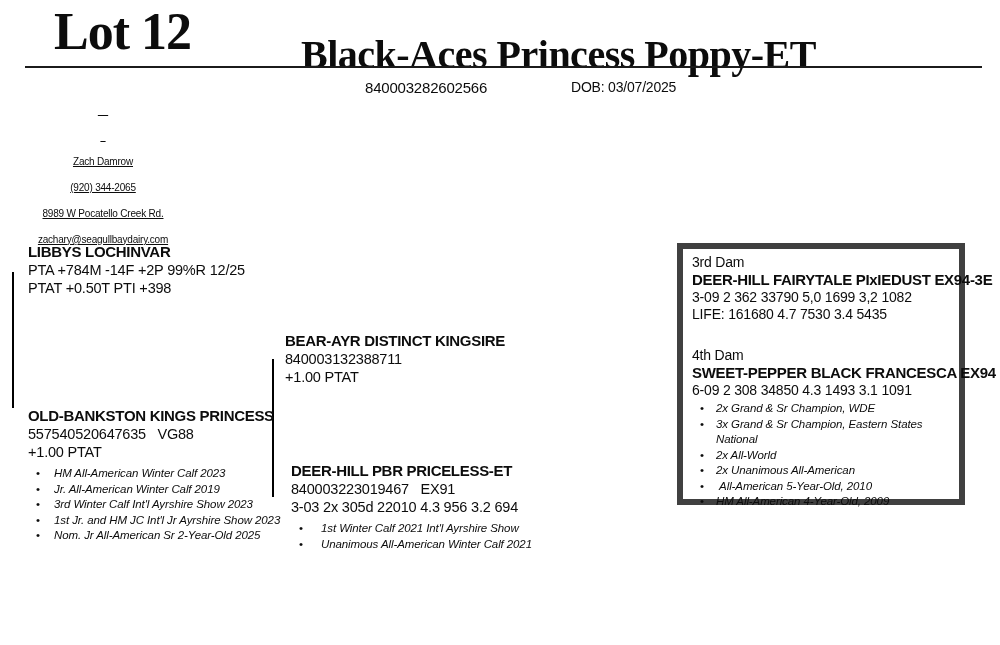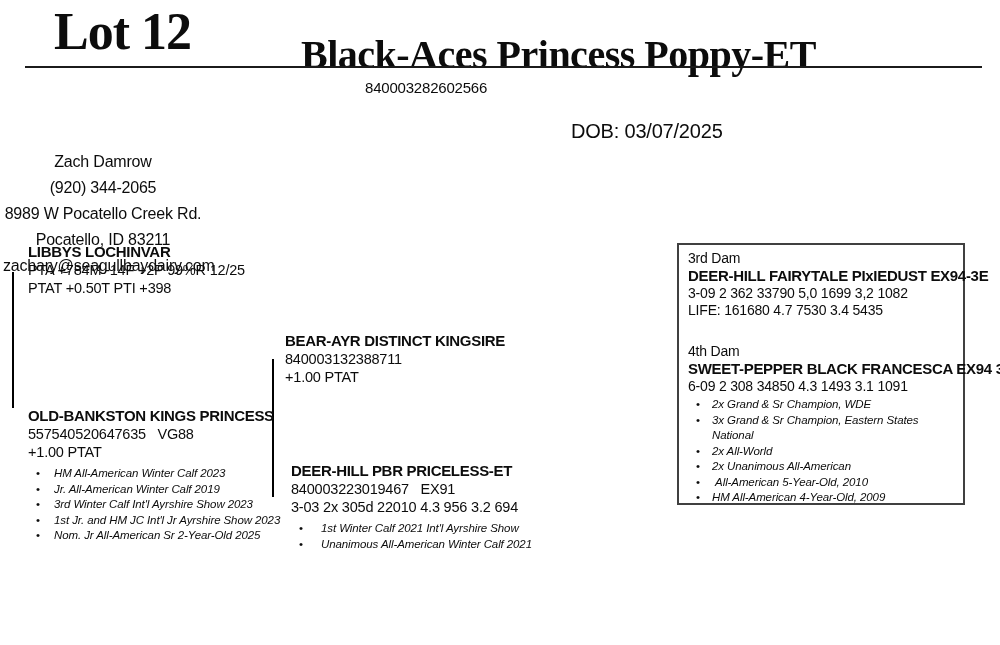--- a/index.html
+++ b/index.html
@@ -17,24 +17,24 @@
   .title {
     position:absolute; left:285px; top:15px; margin:16px;
     font-family:"Liberation Serif", serif; font-weight:700;
     font-size:40px; letter-spacing:-0.5px; white-space:nowrap;
   }
   .rule { position:absolute; left:25px; top:66px; width:957px; height:2px; background:#1b1b1b; }
 
   
   .contact {
     position:absolute; left:3px; top:72px; width:200px;
-    text-align:center; font-size:16px; line-height:25.8px; white-space:pre-wrap;
+    text-align:center; font-size:10px; line-height:25.8px; white-space:pre-wrap;text-decoration:underline;
   }
   .reg { position:absolute; left:365px; top:79px; font-size:15px; }
-  .dob { position:absolute; left:571px; top:79px; font-size:20px;margin-top:41px; }
+  .dob { position:absolute; left:571px; top:79px; font-size:14px; }
 
   
   .ped { position:absolute; }
   .ped-name { font-weight:700; font-size:15px; line-height:18px; letter-spacing:-0.3px; white-space:nowrap; }
   .ped-line { font-size:14.5px; line-height:18px; white-space:pre-wrap; }
   .awards { list-style:none; margin:5px 0 0 0; padding:0; font-style:italic;
             font-size:11.5px; line-height:15.5px; letter-spacing:-0.1px; }
   .awards li { position:relative; padding-left:26px; white-space:pre-wrap; }
   .awards li::before { content:"\2022"; position:absolute; left:8px; font-style:normal; }
 
@@ -46,41 +46,41 @@
   #blk-priceless { left:291px; top:462px; width:305px; }
   #blk-priceless .awards li { padding-left:30px; margin-bottom:0.5px; }
 
   .vline { position:absolute; width:2px; background:#000; }
   #vline-left { left:12px; top:272px; height:136px; }
   #vline-mid  { left:272px; top:359px; height:138px; }
 
   
   .dam-box {
     position:absolute; left:677px; top:243px; width:288px; height:262px;
-    border:2px solid #404040; box-sizing:border-box; padding:5px 10px 0 9px;
+    border:6px solid #404040; box-sizing:border-box; padding:5px 10px 0 9px;
   }
   .dam-label { font-size:14px; line-height:17px; }
   .dam-box .ped-name { font-size:15px; line-height:18px; }
   .dam-box .ped-line { font-size:14px; line-height:17px; }
   .dam-box .awards { margin-top:2px;font-style:italic; }
   .dam-box .awards li { padding-left:24px; }
   #dam4 { margin-top:24px; }
 </style>
 </head>
 <body>
 
 <div class="page">
 
   <div class="lot">Lot 12</div>
   <h1 class="title">Black-Aces Princess Poppy-ET</h1>
   <div class="rule"></div>
 
   <div class="contact">
     
-  <div class="contact-line">Zach Damrow</div><div class="contact-line">(920) 344-2065</div><div class="contact-line">8989 W Pocatello Creek Rd.</div><div class="contact-line">Pocatello, ID 83211</div><div class="contact-line">zachary@seagullbaydairy.com</div></div>
+  <div class="contact-line">Zach Damrow</div><div class="contact-line">(920) 344-2065</div><div class="contact-line">8989 W Pocatello Creek Rd.</div><div class="contact-line">zachary@seagullbaydairy.com</div></div>
 
   <div class="reg">840003282602566</div>
   <div class="dob">DOB: 03/07/2025</div>
 
   <div class="vline" id="vline-left"></div>
   <div class="vline" id="vline-mid"></div>
 
   <section class="ped" id="blk-lochinvar">
     <div class="ped-name">LIBBYS LOCHINVAR</div>
     <div>

